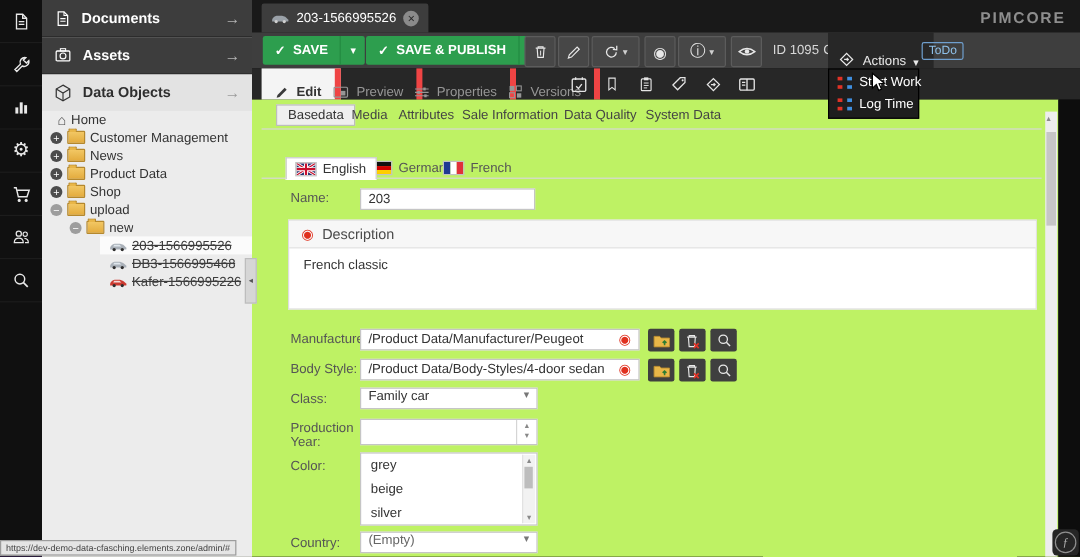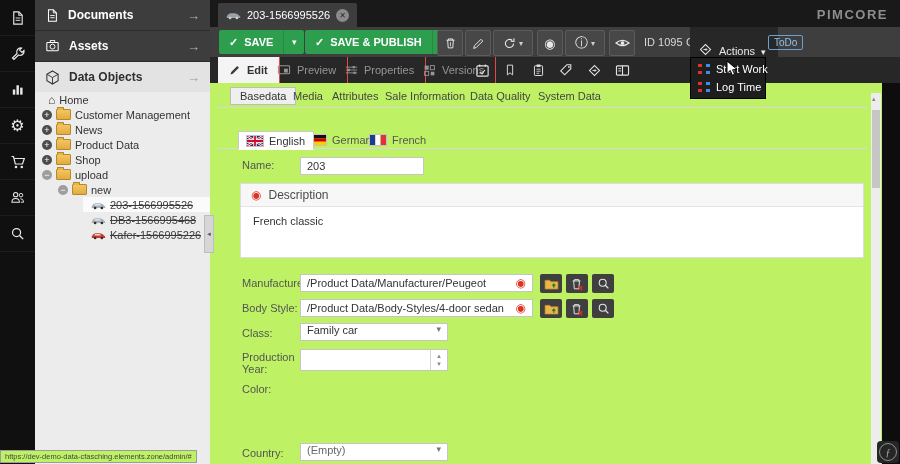--- a/index.html
+++ b/index.html
@@ -46,21 +46,21 @@
   .gbtn .gmain{display:flex;align-items:center;gap:6px;padding:0 10px;font-size:11px;font-weight:bold;height:100%}
   .gbtn .gcaret{width:20px;height:100%;display:flex;align-items:center;justify-content:center;border-left:1px solid #238b41;font-size:9px}
   .tbtn{position:absolute;top:3px;width:24px;height:24px;background:#474747;border:1px solid #5c5c5c;border-radius:2px;display:flex;align-items:center;justify-content:center;color:#e8e8e8;cursor:pointer}
   .tbtn.wide{width:38px;gap:3px}
   .tbtn .mini{font-size:8px;color:#cfcfcf}
   .tb-text{position:absolute;top:9px;color:#d8d8d8;font-size:11px}
   .actions-btn{position:absolute;left:480px;top:0;width:72px;height:30px;background:#272727;color:#e8e8e8;display:flex;align-items:flex-end;gap:6px;padding:0 8px;font-size:11px;cursor:pointer}
   .todo{position:absolute;left:558px;top:8px;border:1px solid #6f9fce;color:#8fc1ea;font-size:10px;padding:1px 5px;border-radius:2px;cursor:pointer}
   
   .tabrow{position:absolute;left:210px;top:57px;right:0;height:26px;background:#272727}
-  .tab2{position:absolute;top:0;height:26px;display:flex;align-items:center;gap:6px;padding:0 11px;font-size:11px;color:#969696;border-right:1px solid #ef4444;cursor:pointer}
+  .tab2{position:absolute;top:0;height:26px;display:flex;align-items:flex-end;gap:6px;padding:0 11px;font-size:11px;color:#969696;border-right:5px solid #ef4444;cursor:pointer}
   .tab2.active{background:#f4f4f4;color:#333;font-weight:bold}
   .icobtn{position:absolute;top:3px;width:20px;height:20px;display:flex;align-items:center;justify-content:center;color:#e4e4e4;cursor:pointer}
   
   .content{position:absolute;left:210px;top:83px;width:672px;height:381px;background:#bef264;overflow:hidden}
   .subtab{position:absolute;top:7px;font-size:11px;color:#444;cursor:pointer}
   .subtab.active{border:1px solid #bdbdbd;background:#efefef;padding:2px 9px;top:4px;color:#333}
   .hline{position:absolute;left:8px;right:14px;border-top:1px solid #d8d8d8}
   .langtab{position:absolute;top:48px;height:17px;display:flex;align-items:center;gap:6px;font-size:11px;color:#555;cursor:pointer;padding:0 8px}
   .langtab.active{background:#fff;border:1px solid #c9c9c9;border-bottom:1px solid #fff;color:#333;z-index:2}
   .flag{width:16px;height:10px;outline:1px solid #c2c2c2;flex:0 0 auto}
@@ -83,21 +83,21 @@
   .cthumb{position:absolute;left:1px;top:17px;width:8px;height:78px;background:#c6c6c6;cursor:pointer}
   .blackedge{position:absolute;left:882px;top:83px;width:18px;height:381px;background:#0d0d0d}
   
   .menu{position:absolute;left:690px;top:57px;width:74px;background:#1e1e1e;border:1px solid #000;z-index:50;padding:2px 0}
   .mitem{display:flex;align-items:center;gap:6px;padding:3px 7px;color:#fff;font-size:11px;cursor:pointer;white-space:nowrap}
   .dots{width:12px;height:11px;position:relative;flex:0 0 auto}
   .dots i{position:absolute;width:3.5px;height:3.5px}
   .dots .r1{left:0;top:0;background:#e03226}.dots .r2{left:0;top:7px;background:#e03226}
   .dots .b1{left:8px;top:0;background:#3f8fe0}.dots .b2{left:8px;top:7px;background:#3f8fe0}
   
-  .status-tip{position:absolute;left:0px;bottom:1px;background:#bef264;border:1px solid #9c9c9c;color:#444;font-size:7.5px;padding:1px 4px;z-index:60;white-space:nowrap}
+  .status-tip{position:absolute;left:0px;bottom:1px;background:#e5e5e5;border:1px solid #9c9c9c;color:#444;font-size:7.5px;padding:1px 4px;z-index:60;white-space:nowrap}
   .sfbadge{position:absolute;right:1px;bottom:1px;width:22px;height:22px;background:#262626;border-radius:4px;z-index:60;display:flex;align-items:center;justify-content:center}
   .sfcircle{width:16px;height:16px;border-radius:50%;border:1.5px solid #8f8f8f;color:#aaa;font-size:10px;font-style:italic;display:flex;align-items:center;justify-content:center;font-family:"Liberation Serif",serif}
   .cursor{position:absolute;left:726px;top:60px;z-index:70;pointer-events:none}
 </style>
 </head>
 <body>
 
 <div class="rail">
   <div class="rail-item">
     <svg width="15" height="16" viewBox="0 0 16 16">
@@ -446,21 +446,21 @@
     <svg class="flag" viewBox="0 0 16 10" width="16" height="10">
         <rect width="5.4" height="10" fill="#1f3a93"></rect>
         <rect x="5.4" width="5.2" height="10" fill="#fff"></rect>
         <rect x="10.6" width="5.4" height="10" fill="#e0313a"></rect>
       </svg>
     <span>French</span>
   </div>
   <div class="hline" style="top:65px"></div>
 
   <div class="flabel" style="top:76px">Name:</div>
-  <div class="finput" style="left:90px;top:74px;width:124px">203</div>
+  <div class="finput" style="left:90px;top:74px;width:146px">203</div>
 
   <div class="descpanel">
     <div class="desch">
       <span class="red-target">◉</span>
       <span>Description</span>
     </div>
     <div class="descb">French classic</div>
   </div>
 
   <div class="flabel" style="top:194px">Manufacturer:</div>
@@ -522,20 +522,30 @@
   <div class="flabel" style="top:268px;width:54px;line-height:12px">Production Year:</div>
   <div class="fselect" style="left:90px;top:266px;width:148px;height:22px">
     <span></span>
     <span class="spin">
       <span>▴</span>
       <span>▾</span>
     </span>
   </div>
 
   <div class="flabel" style="top:300px">Color:</div>
+  <div class="listbox" style="left:90px;top:294px;width:148px;height:61px">
+    <div class="litem">grey</div>
+    <div class="litem">beige</div>
+    <div class="litem">silver</div>
+    <div class="lb-scroll">
+      <span class="lb-arrow" style="top:1px">▴</span>
+      <div class="lb-thumb"></div>
+      <span class="lb-arrow" style="bottom:1px">▾</span>
+    </div>
+  </div>
 
   <div class="flabel" style="top:364px">Country:</div>
   <div class="fselect" style="left:90px;top:360px;width:148px;color:#666">
     <span>(Empty)</span>
     <span class="car8">▾</span>
   </div>
 </div>
 
 <div class="cscroll">
   <span style="position:absolute;left:1px;top:2px;font-size:7px;color:#8a8a8a">▴</span>

